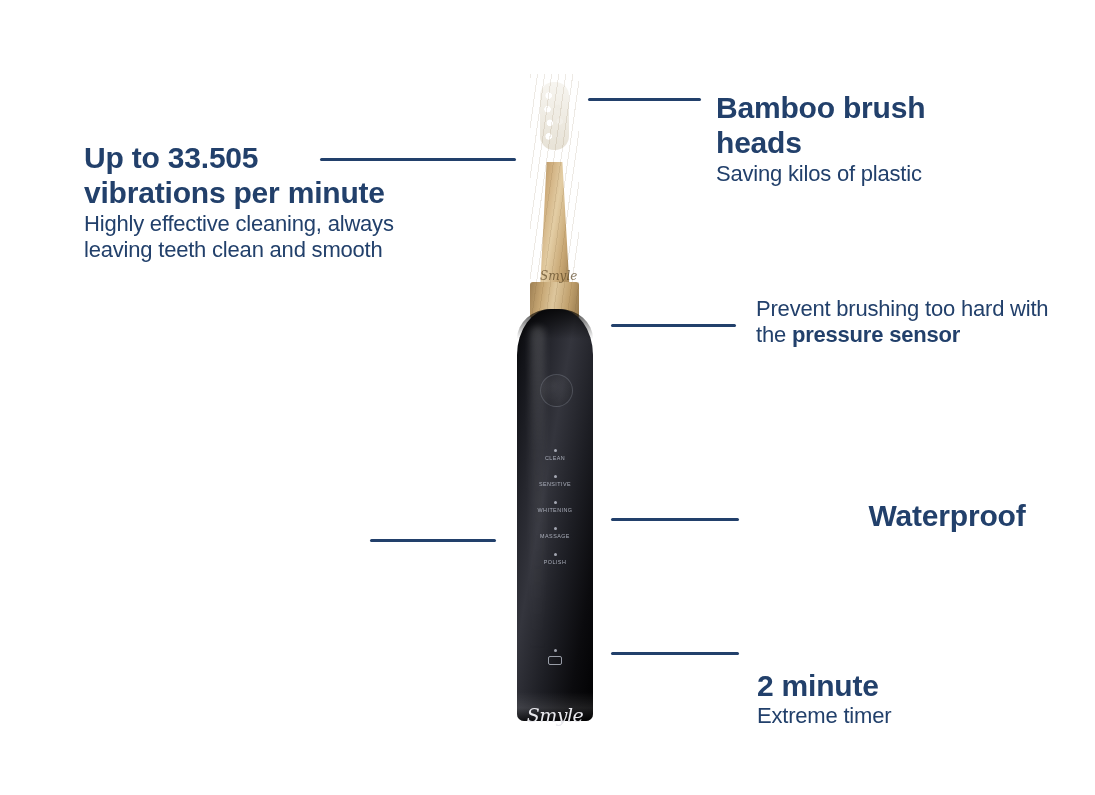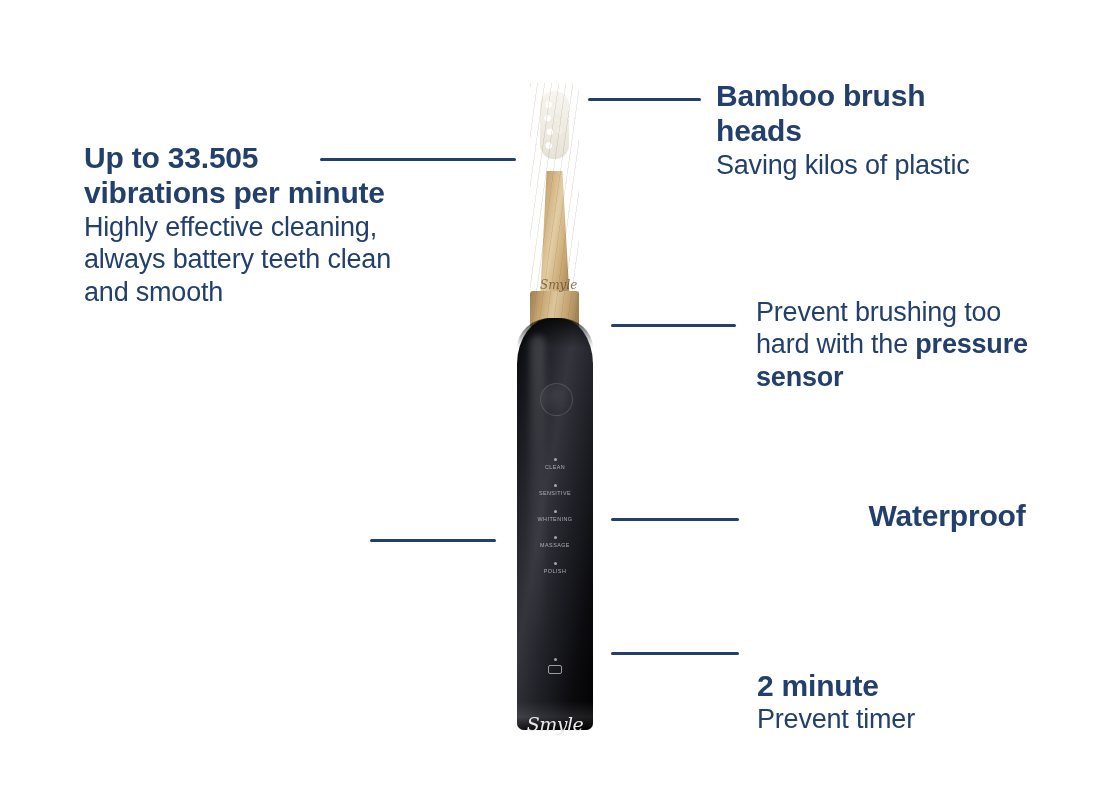--- a/index.html
+++ b/index.html
@@ -22,49 +22,49 @@
   
   .callout { position: absolute; color: #22406b; }
   .callout .head {
     font-weight: bold;
     font-size: 30px;
     line-height: 1.18;
     letter-spacing: -0.2px;
   }
   .callout .body {
     font-weight: normal;
-    font-size: 27px;
+    font-size: 22px;
     line-height: 1.2;
     letter-spacing: -0.2px;
   }
   .callout .body .strong { font-weight: bold; }
 
   #callout-vibrations { left: 84px; top: 140px; width: 320px; }
   #callout-battery    { left: 98px; top: 518px; width: 250px; }
-  #callout-bamboo     { left: 716px; top: 78px;  width: 300px; }
+  #callout-bamboo     { left: 716px; top: 90px;  width: 300px; }
   #callout-pressure   { left: 756px; top: 296px; width: 300px; }
   #callout-waterproof { left: 782px; top: 498px; width: 330px; text-align: center; }
   #callout-timer      { left: 757px; top: 668px; width: 330px; }
 
   
   .leader {
     position: absolute;
     height: 3px;
     background: #22406b;
     border-radius: 2px;
   }
   #leader-vibrations { left: 320px; top: 158px; width: 196px; }
   #leader-battery    { left: 370px; top: 539px; width: 126px; }
   #leader-bamboo     { left: 588px; top: 98px;  width: 113px; }
   #leader-pressure   { left: 611px; top: 324px; width: 125px; }
   #leader-waterproof { left: 611px; top: 518px; width: 128px; }
   #leader-timer      { left: 611px; top: 652px; width: 128px; }
 
   
-  #product { position: absolute; left: 500px; top: 73px; width: 110px; height: 660px; }
+  #product { position: absolute; left: 500px; top: 64px; width: 110px; height: 660px; }
 
   
   .bh-head {
     position: absolute;
     left: 31px; top: 10px;
     width: 47px; height: 108px;
     border-radius: 24px 24px 20px 20px;
     background:
       linear-gradient(100deg,
         #b9norepeat 0%, #b99a6a 0%, #d9bb8d 22%,
@@ -210,40 +210,40 @@
 
   <div class="leader" id="leader-vibrations"></div>
   <div class="leader" id="leader-battery"></div>
   <div class="leader" id="leader-bamboo"></div>
   <div class="leader" id="leader-pressure"></div>
   <div class="leader" id="leader-waterproof"></div>
   <div class="leader" id="leader-timer"></div>
 
   <div class="callout" id="callout-vibrations">
     <div class="head">Up to 33.505 vibrations per minute</div>
-    <div class="body">Highly effective cleaning, always battery teeth clean and smooth</div>
+    <div class="body">Highly effective cleaning, always leaving teeth clean and smooth</div>
   </div>
 
 
   <div class="callout" id="callout-bamboo">
     <div class="head">Bamboo brush heads</div>
     <div class="body">Saving kilos of plastic</div>
   </div>
 
   <div class="callout" id="callout-pressure">
     <div class="body"><span>Prevent brushing too hard with the </span><span class="strong">pressure sensor</span></div>
   </div>
 
   <div class="callout" id="callout-waterproof">
     <div class="head">Waterproof</div>
   </div>
 
   <div class="callout" id="callout-timer">
     <div class="head">2 minute</div>
-    <div class="body">Prevent timer</div>
+    <div class="body">Extreme timer</div>
   </div>
 
   <div id="product">
 
     <div class="bh-head"></div>
     <div class="bristles"></div>
     <div class="bh-neck"></div>
     <div class="bh-base"></div>
     <div class="bh-grain"></div>
     <div class="bh-logo">Smyle</div>

